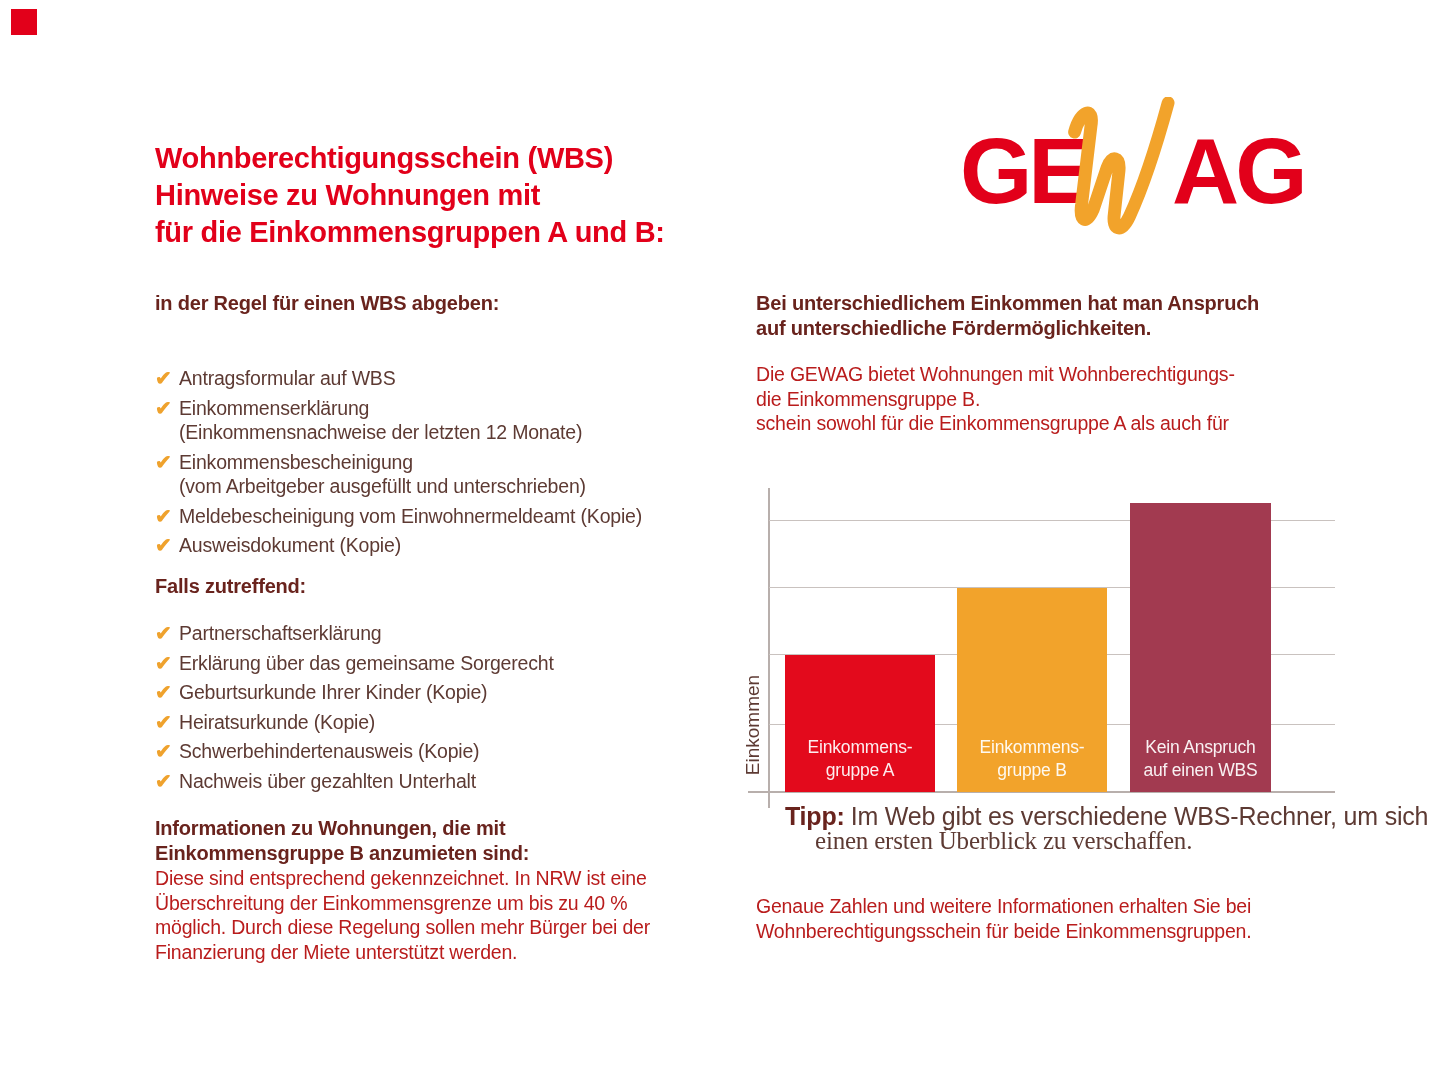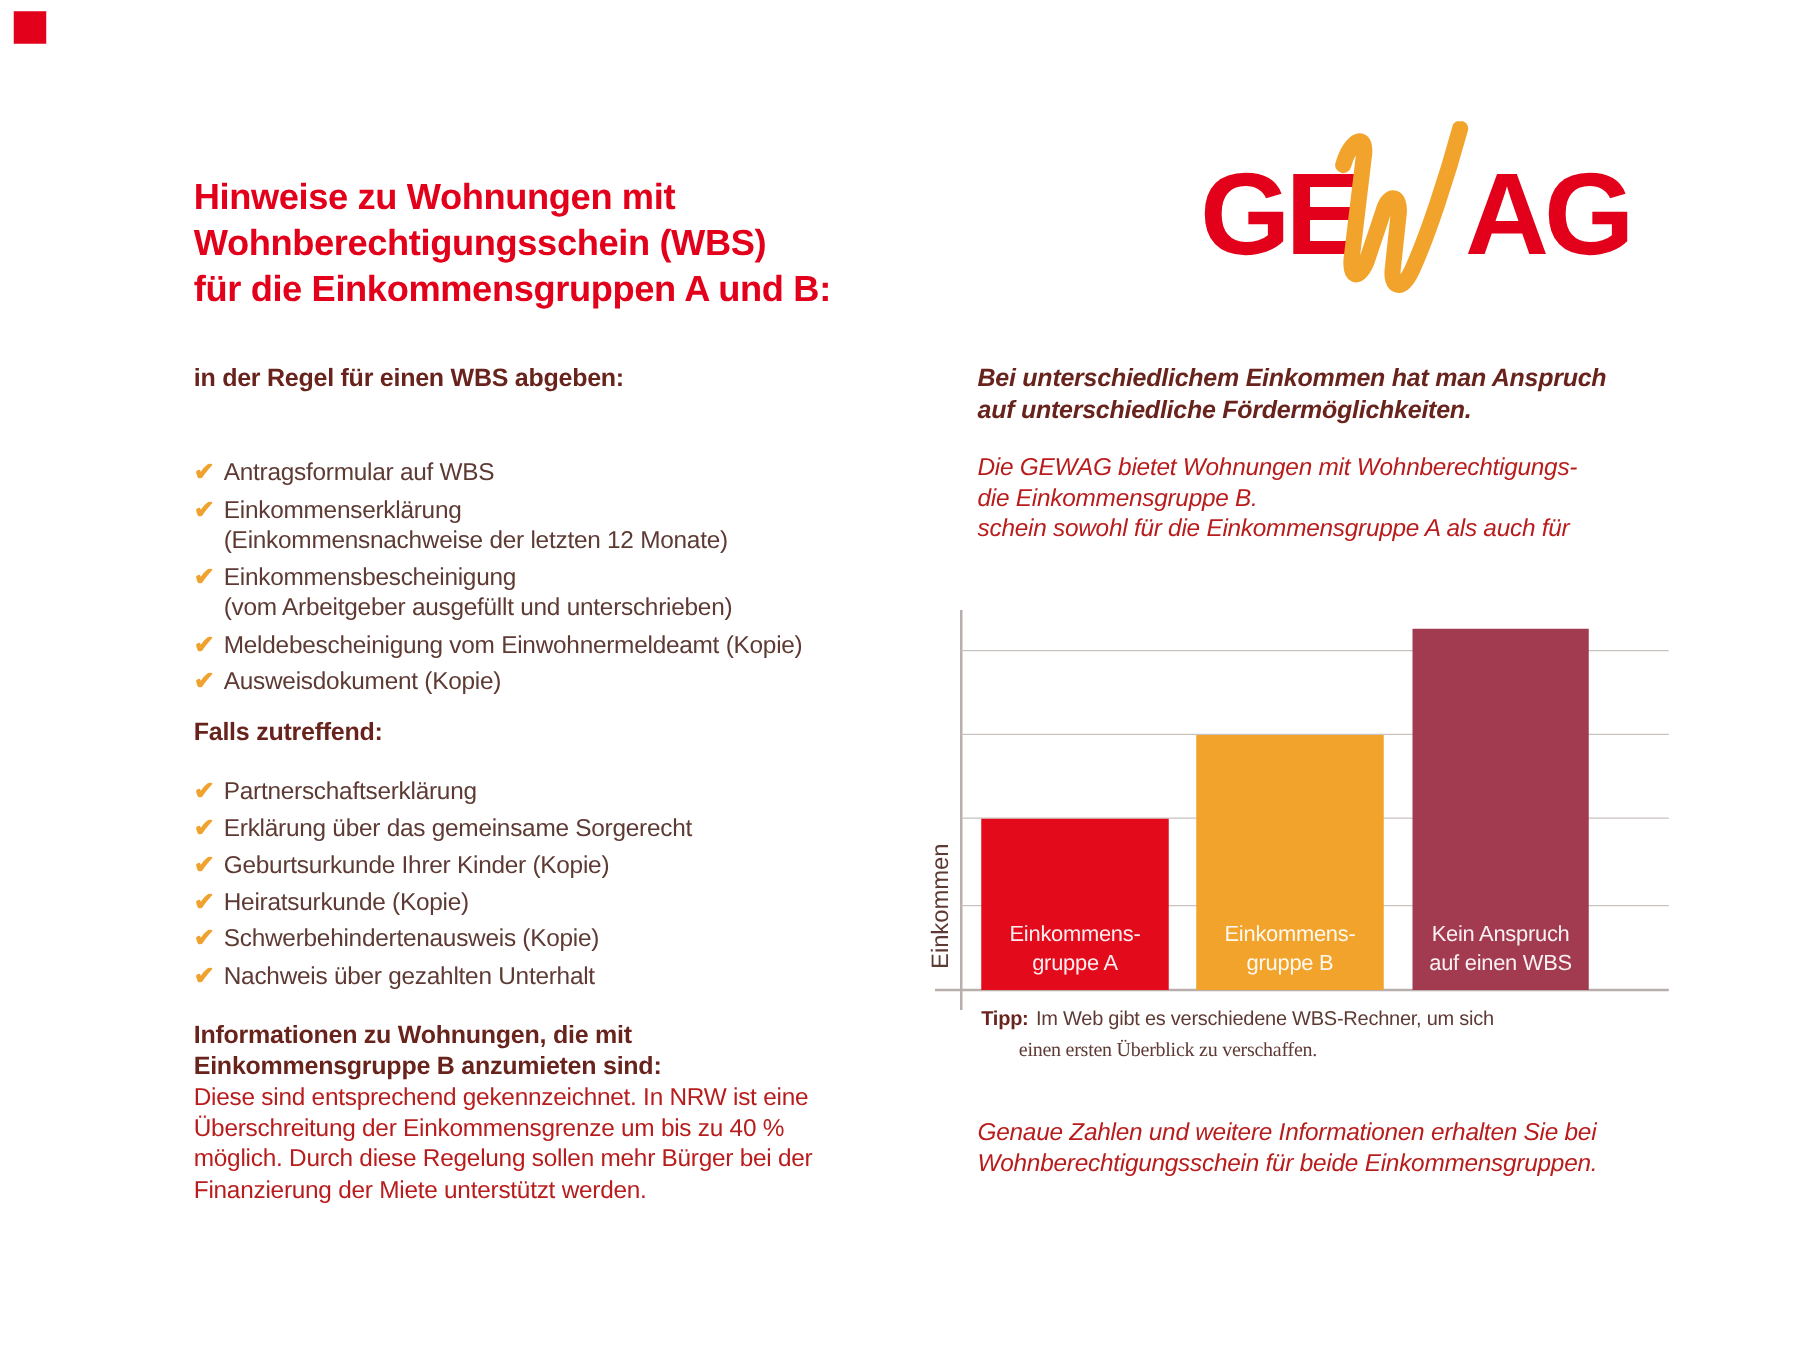--- a/index.html
+++ b/index.html
@@ -25,21 +25,21 @@
   .logo .ltr{
     position:absolute;top:28px;font-size:93px;line-height:1;
     font-weight:bold;color:#e2001a;letter-spacing:-4px;
   }
   .logo .ge{left:0;}
   .logo .ag{left:212px;}
   .logo svg{position:absolute;left:100px;top:0;}
   
   .block{position:absolute;width:600px;}
   .lc{left:155px;}
-  .rc{left:782px;font-style:italic;}
+  .rc{left:756px;}
   .subhead{
     font-size:20px;line-height:25px;font-weight:bold;
     color:#69231d;letter-spacing:-0.2px;
   }
   .bodytext{font-size:19.5px;line-height:24.5px;color:#b91c1c;letter-spacing:-0.2px;}
   
   .check-item{display:flex;margin-bottom:5px;line-height:24.5px;font-size:19.5px;letter-spacing:-0.2px;}
   .check{
     width:24px;flex:0 0 24px;color:#efa22d;
     font-size:20px;font-weight:bold;
@@ -53,33 +53,33 @@
   .bar-label{
     position:absolute;bottom:10px;left:0;width:100%;text-align:center;
     color:rgba(255,255,255,0.93);font-size:17.5px;line-height:23px;letter-spacing:-0.2px;margin-top:10px;
   }
   .ylabel{
     position:absolute;left:683px;top:714px;width:140px;height:22px;
     text-align:center;font-size:19px;color:#5d3a33;
     transform:rotate(-90deg);
   }
   
-  .tip{position:absolute;left:785px;top:804px;font-size:16px;line-height:24.5px;letter-spacing:-0.2px;}
+  .tip{position:absolute;left:785px;top:804px;font-size:25px;line-height:24.5px;letter-spacing:-0.2px;}
   .tip-label{font-weight:bold;color:#69231d;}
   .tip-rest{margin-left:6px;}
   .tip-line2{margin-left:30px;font-family:Liberation Serif, serif;}
 </style>
 </head>
 <body>
 
 <div class="corner-square"></div>
 
 <div class="main-title">
+  <div>Wohnberechtigungsschein (WBS)</div>
   <div>Hinweise zu Wohnungen mit</div>
-  <div>Wohnberechtigungsschein (WBS)</div>
   <div>für die Einkommensgruppen A und B:</div>
 </div>
 
 <div class="logo">
   <span class="ltr ge">GE</span>
   <svg width="118" height="152" viewBox="0 0 100 130">
     <path d="M12 30 C 17 12, 29 7, 26 25 L 18 92 C 16 106, 22 110, 28 96 L 40 60 C 44 49, 51 51, 50 63 L 46 100 C 44 114, 52 117, 59 102 C 70 78, 83 38, 92 5" fill="none" stroke="#f2a32b" stroke-width="11" stroke-linecap="round" stroke-linejoin="round"></path>
   </svg>
   <span class="ltr ag">AG</span>
 </div>

